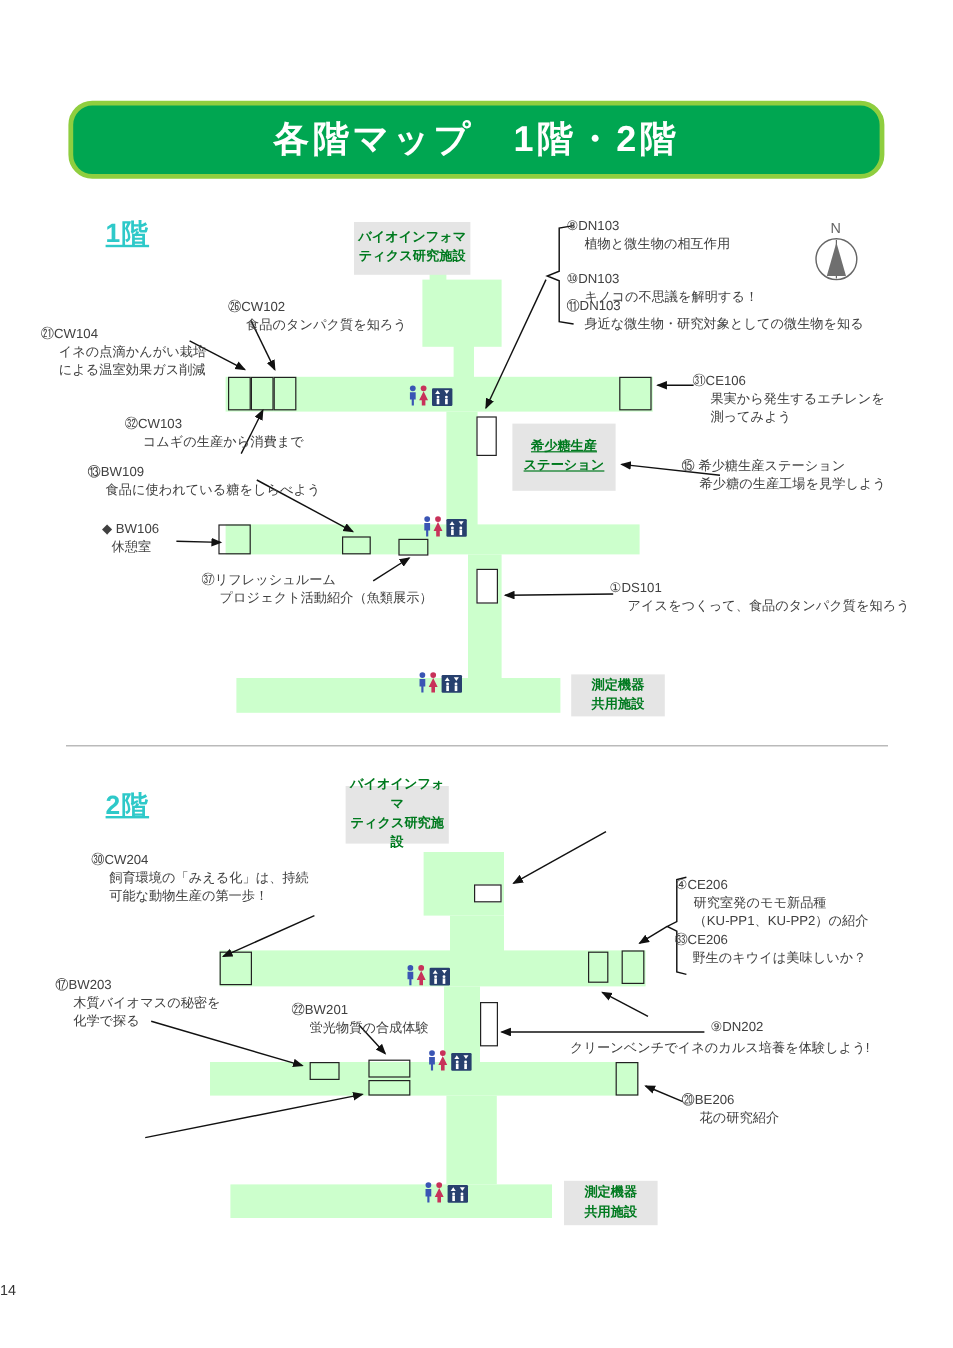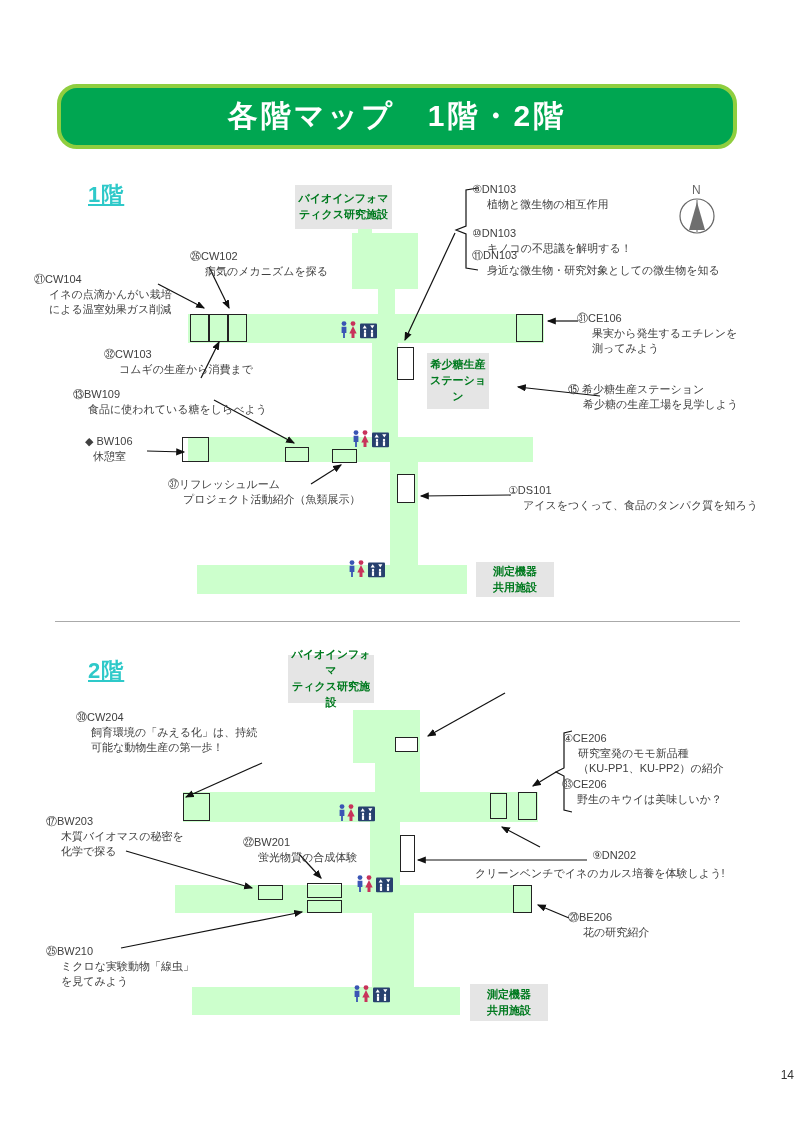--- a/index.html
+++ b/index.html
@@ -22,21 +22,21 @@
   .room{position:absolute;border:1.5px solid #222;background:transparent;box-sizing:border-box;}
   .room.white{background:#ffffff;}
   
   .ann{position:absolute;font-size:11px;color:#404040;line-height:1.38;z-index:6;}
   .ann .code{white-space:nowrap;}
   .ann .desc{white-space:pre;padding-left:15px;}
   .ann.small-indent .desc{padding-left:8px;}
   .ann-dn202-code{position:absolute;font-size:11px;color:#404040;z-index:6;white-space:nowrap;}
   .ann-dn202-desc{position:absolute;font-size:11px;color:#404040;z-index:6;white-space:pre;text-align:right;}
   .divider{position:absolute;left:55px;top:621px;width:685px;border-top:1px solid #aaa;}
-  .page-number{position:absolute;left:0;top:1068px;width:794px;text-align:right;
+  .page-number{position:absolute;left:0;top:1068px;width:794px;text-align:left;
                font-size:12px;color:#333;}
   svg.overlay{position:absolute;left:0;top:0;z-index:5;pointer-events:none;}
 </style>
 </head>
 <body>
 
 <div class="page">
 
   <div class="banner">
     <span>各階マップ　1階・2階</span>
@@ -48,21 +48,21 @@
   <div class="green" style="left:352px;top:233px;width:66px;height:56px;"></div>
   <div class="green" style="left:378px;top:288px;width:17px;height:27px;"></div>
   <div class="green" style="left:188px;top:314px;width:356px;height:29px;"></div>
   <div class="green" style="left:372px;top:343px;width:26px;height:95px;"></div>
   <div class="green" style="left:188px;top:437px;width:345px;height:25px;"></div>
   <div class="green" style="left:390px;top:462px;width:28px;height:104px;"></div>
   <div class="green" style="left:197px;top:565px;width:270px;height:29px;"></div>
 
   <div class="flabel" style="left:295px;top:185px;width:97px;height:44px;">バイオインフォマ
 ティクス研究施設</div>
-  <div class="flabel" style="left:427px;top:353px;width:62px;height:56px;">希少糖生産
+  <div class="flabel" style="left:427px;top:353px;width:86px;height:56px;text-decoration:underline;">希少糖生産
 ステーション</div>
   <div class="flabel" style="left:476px;top:562px;width:78px;height:35px;">測定機器
 共用施設</div>
 
   <div class="room" style="left:190px;top:314px;width:19px;height:28px;"></div>
   <div class="room" style="left:209px;top:314px;width:19px;height:28px;"></div>
   <div class="room" style="left:228px;top:314px;width:19px;height:28px;"></div>
   <div class="room" style="left:516px;top:314px;width:27px;height:28px;"></div>
   <div class="room white" style="left:397px;top:347px;width:17px;height:33px;"></div>
   <div class="room" style="left:182px;top:437px;width:27px;height:25px;"></div>
@@ -70,21 +70,21 @@
   <div class="room" style="left:332px;top:449px;width:25px;height:14px;"></div>
   <div class="room white" style="left:397px;top:474px;width:18px;height:29px;"></div>
 
   <div class="ann" style="left:34px;top:249px;margin-top:23px;">
     <div class="code">㉑CW104</div>
     <div class="desc">イネの点滴かんがい栽培
 による温室効果ガス削減</div>
   </div>
   <div class="ann" style="left:190px;top:249px;">
     <div class="code">㉖CW102</div>
-    <div class="desc">病気のメカニズムを探る</div>
+    <div class="desc">食品のタンパク質を知ろう</div>
   </div>
   <div class="ann" style="left:104px;top:347px;">
     <div class="code">㉜CW103</div>
     <div class="desc">コムギの生産から消費まで</div>
   </div>
   <div class="ann" style="left:73px;top:387px;">
     <div class="code">⑬BW109</div>
     <div class="desc">食品に使われている糖をしらべよう</div>
   </div>
   <div class="ann small-indent" style="left:85px;top:434px;">
@@ -154,25 +154,20 @@
 可能な動物生産の第一歩！</div>
   </div>
   <div class="ann" style="left:46px;top:814px;">
     <div class="code">⑰BW203</div>
     <div class="desc">木質バイオマスの秘密を
 化学で探る</div>
   </div>
   <div class="ann" style="left:243px;top:835px;">
     <div class="code">㉒BW201</div>
     <div class="desc">蛍光物質の合成体験</div>
-  </div>
-  <div class="ann" style="left:46px;top:944px;">
-    <div class="code">㉕BW210</div>
-    <div class="desc">ミクロな実験動物「線虫」
-を見てみよう</div>
   </div>
   <div class="ann" style="left:563px;top:731px;">
     <div class="code">④CE206</div>
     <div class="desc">研究室発のモモ新品種
 （KU-PP1、KU-PP2）の紹介</div>
   </div>
   <div class="ann" style="left:562px;top:777px;">
     <div class="code">㉝CE206</div>
     <div class="desc">野生のキウイは美味しいか？</div>
   </div>

